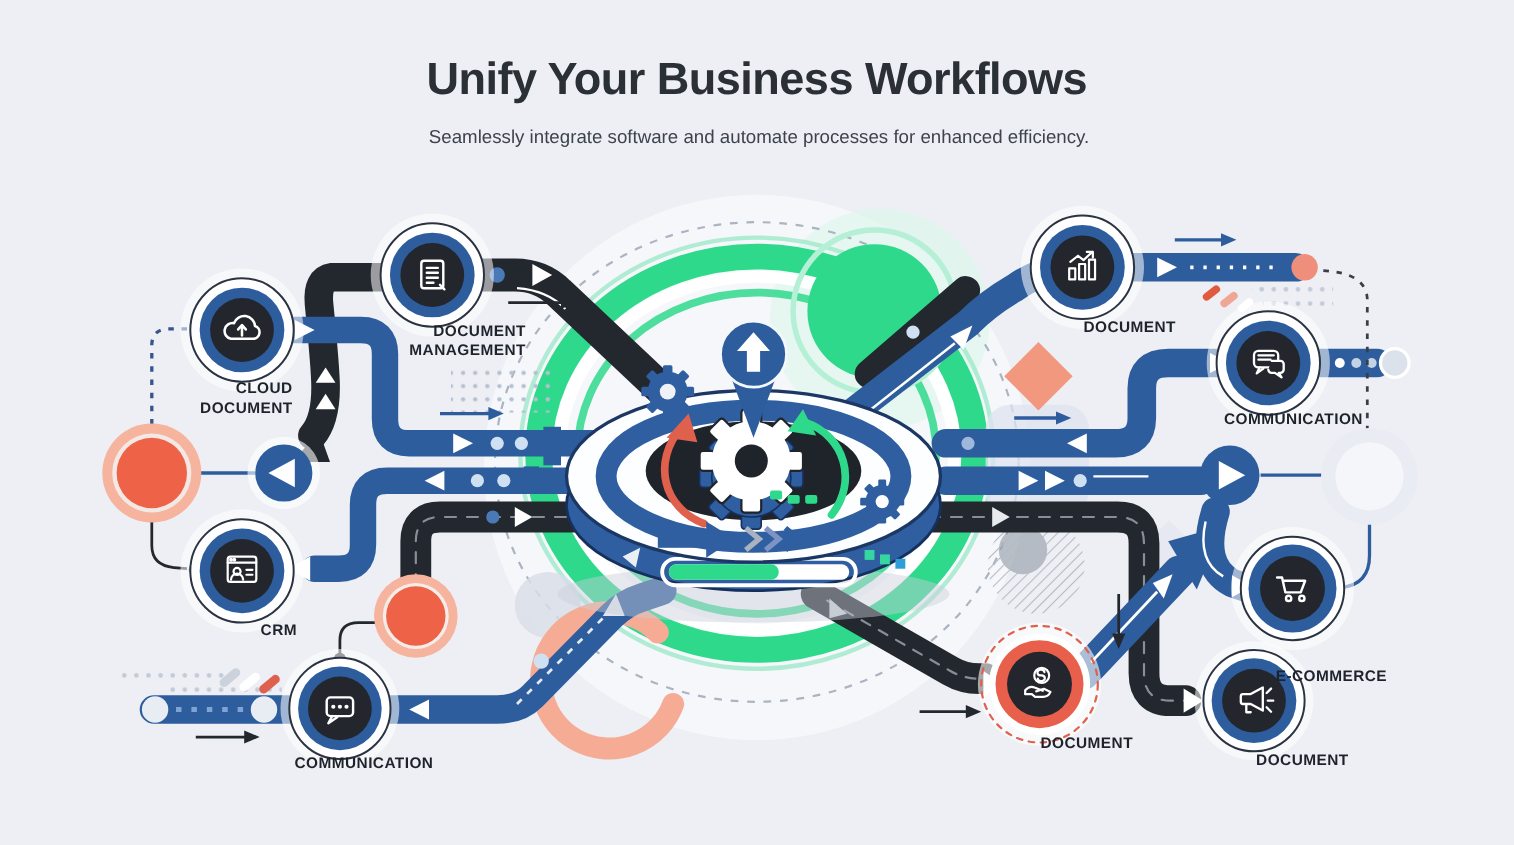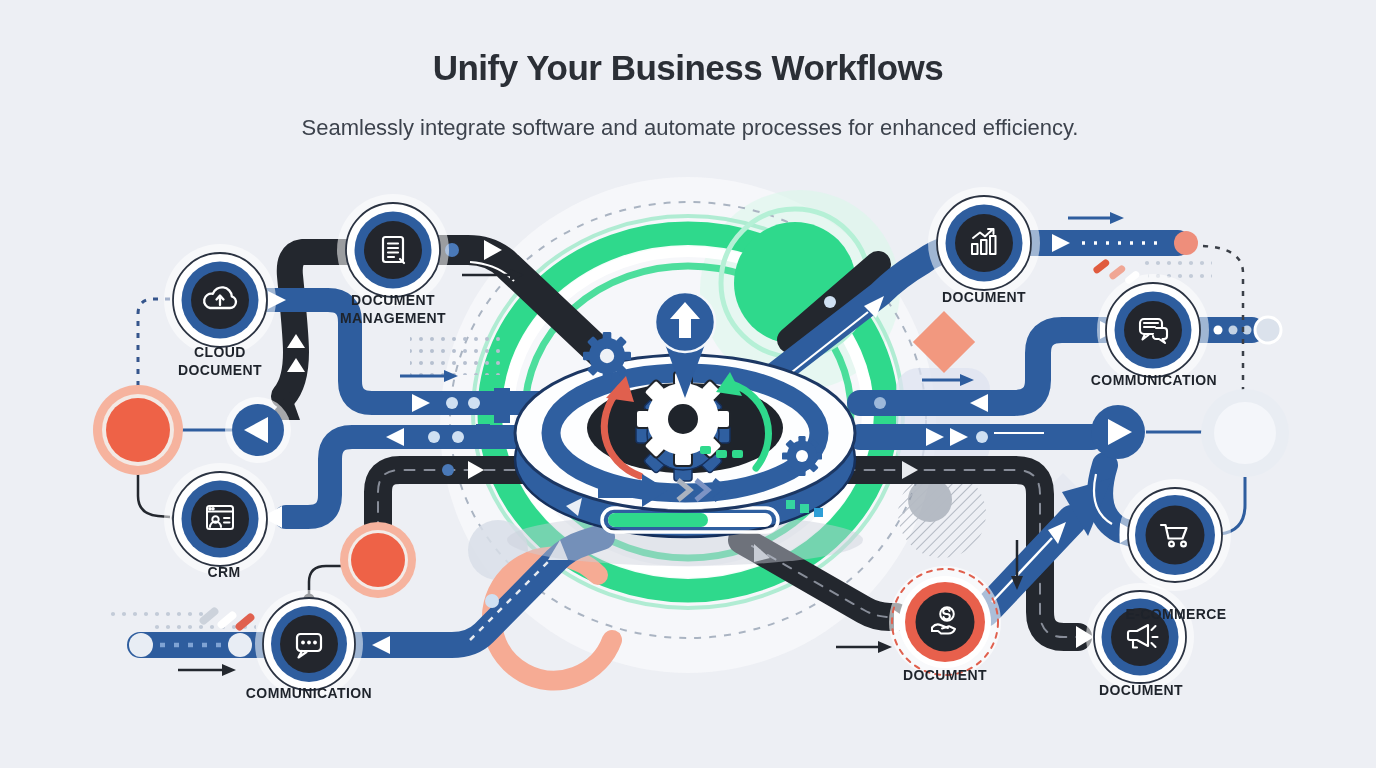--- a/index.html
+++ b/index.html
@@ -4,30 +4,30 @@
 <style>
   html,body{margin:0;padding:0;}
   body{
     width:1376px;height:768px;position:relative;overflow:hidden;
     background:#edeff4;
     font-family:"Liberation Sans", sans-serif;
   }
   .stage{position:absolute;inset:0;width:1376px;height:768px;}
   .title{
     position:absolute;left:688px;top:48px;transform:translateX(-50%);
-    font-size:35px;font-weight:800;color:#2b2f36;letter-spacing:-0.5px;white-space:nowrap;
+    font-size:41px;font-weight:800;color:#2b2f36;letter-spacing:-0.5px;white-space:nowrap;
   }
   .subtitle{
     position:absolute;left:690px;top:115px;transform:translateX(-50%);
-    font-size:22px;font-weight:500;color:#3d434d;white-space:nowrap;
+    font-size:17px;font-weight:500;color:#3d434d;white-space:nowrap;
   }
   .node-label{
     position:absolute;transform:translateX(-50%);
     font-size:14px;font-weight:700;color:#1e232b;letter-spacing:.4px;
-    text-align:center;line-height:1.3;
+    text-align:right;line-height:1.3;
   }
   .w90{width:92px;} .w160{width:170px;}
 </style>
 </head>
 <body>
 
 <svg class="stage" viewBox="0 0 1376 768" xmlns="http://www.w3.org/2000/svg">
   <defs>
     <pattern id="dots" width="11" height="12" patternUnits="userSpaceOnUse">
       <circle cx="3" cy="3" r="2" fill="#b6c0d0"></circle>

